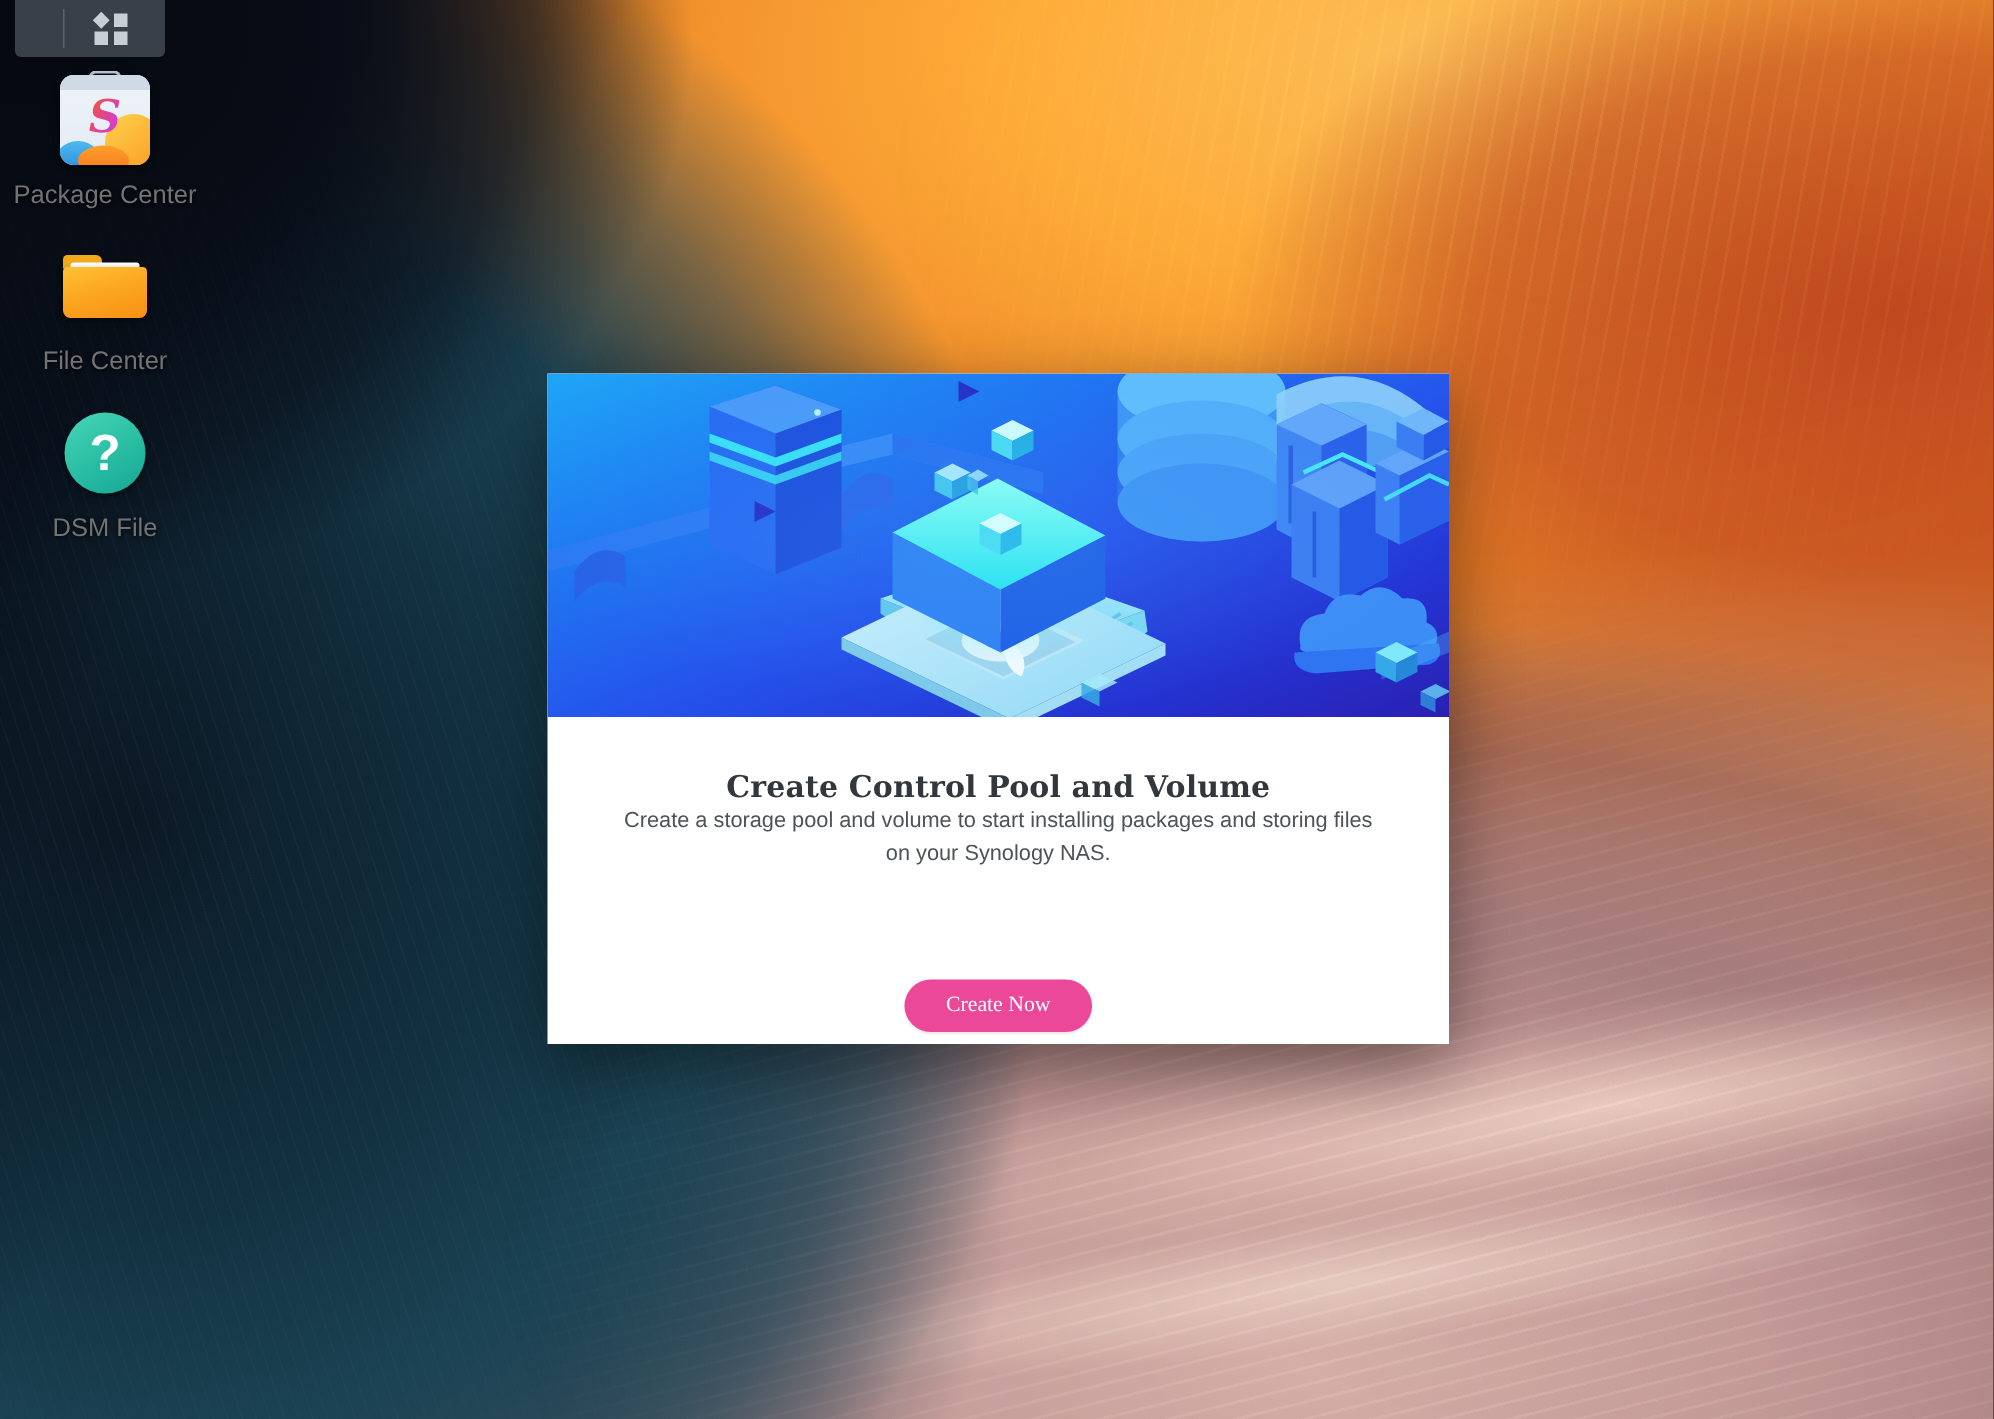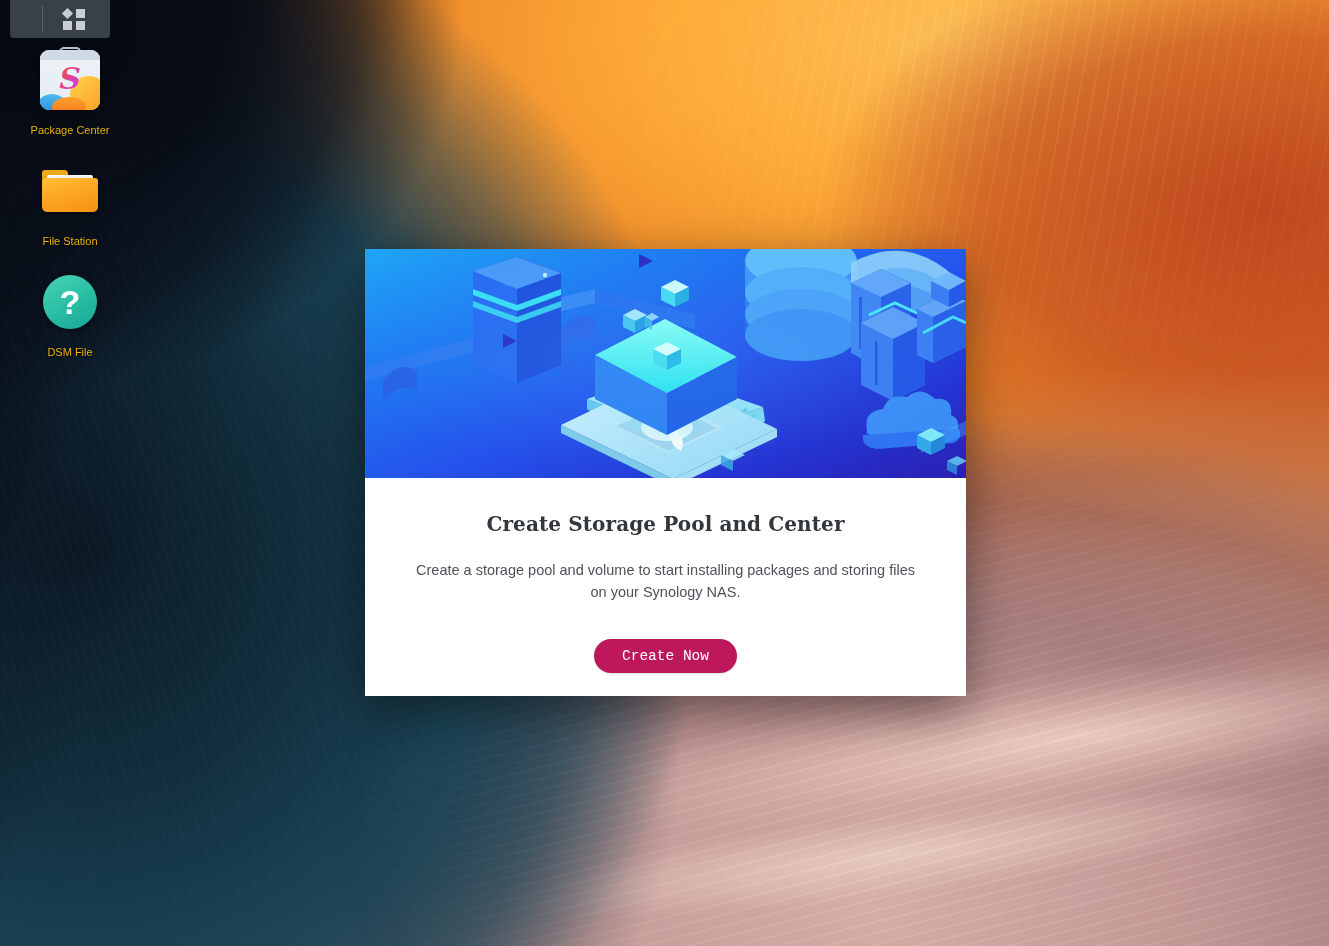--- a/index.html
+++ b/index.html
@@ -118,21 +118,21 @@
   
   #icon-column { position:absolute; left:0; top:50px; width:140px; }
   .desk-icon {
     width:140px; margin-bottom:22px;
     display:flex; flex-direction:column; align-items:center;
     cursor:pointer; user-select:none;
   }
   .desk-icon .art { width:60px; height:60px; position:relative; }
   .desk-icon .cap {
     margin-top:11px; width:124px; text-align:center;
-    color:#eab308; font-size:11px; line-height:18px;
+    color:#737373; font-size:17px; line-height:18px;
     text-shadow:0 1px 3px rgba(0,0,0,.85);
   }
 
   
   .pc-box{
     position:absolute; inset:0; border-radius:9px; overflow:hidden;
     background:linear-gradient(180deg,#eef3f8 0%, #e3ebf3 100%);
     box-shadow:0 2px 5px rgba(0,0,0,.45);
   }
   .pc-handle{
@@ -220,29 +220,30 @@
   #hero { position:relative; width:601px; height:229px; overflow:hidden;
           background:linear-gradient(118deg,#22a8f5 0%, #1f7ef2 24%, #2558ee 50%, #2436d6 76%, #2a22b4 100%); }
   #hero svg { position:absolute; inset:0; display:block; }
 
   #body { padding:34px 50px 0; text-align:center; }
   #title {
     font-family:"DejaVu Serif", serif;
     font-size:20px; font-weight:700; color:#32373d; letter-spacing:.1px;
   }
   #desc {
-    margin-top:23px; font-size:14.5px; line-height:22px; color:#4d5359;
+    font-size:14.5px; line-height:22px; color:#4d5359;
   }
   #cta-wrap{ margin-top:36px; }
   #create-now {
     display:inline-block; border:none; cursor:pointer;
-    background:#be185d; color:#fff;
-    font-family:Liberation Mono, monospace;
+    background:#ec4899; color:#fff;
+    font-family:Liberation Serif, serif;
     font-size:14.5px; padding:9px 28px; border-radius:18px;
     box-shadow:0 1px 2px rgba(0,0,0,.12);
+    margin-top:37px;
   }
 </style>
 </head>
 <body>
 
 <div id="desktop">
 
   <div class="wp-layer wp-base"></div>
   <div class="wp-layer wp-orange-wall"></div>
   <div class="wp-layer wp-pink"></div>
@@ -324,21 +325,21 @@
     </div>
 
 
     <div class="desk-icon">
       <div class="art">
         <span class="fs-back"></span>
         <span class="fs-paper"></span>
         <span class="fs-paper2"></span>
         <span class="fs-front"></span>
       </div>
-      <div class="cap">File Station</div>
+      <div class="cap">File Center</div>
     </div>
 
     <div class="desk-icon">
       <div class="art">
         <span class="help-c">?</span>
       </div>
       <div class="cap">DSM File</div>
     </div>
 
   </div>
@@ -516,21 +517,21 @@
           <path d="M566 193 L580 186 L580 199 L566 206 Z" fill="#2688d8"></path>
           <path d="M582 212 L592 207 L602 212 L592 217 Z" fill="#6ad4f6" opacity=".8"></path>
           <path d="M582 212 L592 217 L592 226 L582 221 Z" fill="#2f94de" opacity=".8"></path>
         </g>
 
         <rect width="601" height="229" fill="url(#gGlow)" opacity=".12"></rect>
       </svg>
     </div>
 
     <div id="body">
-      <div id="title">Create Storage Pool and Center</div>
+      <div id="title">Create Control Pool and Volume</div>
       <div id="desc">Create a storage pool and volume to start installing packages and storing files on your Synology NAS.</div>
       <div id="cta-wrap">
         <button id="create-now">Create Now</button>
       </div>
     </div>
 
   </div>
 
 </div>
 

